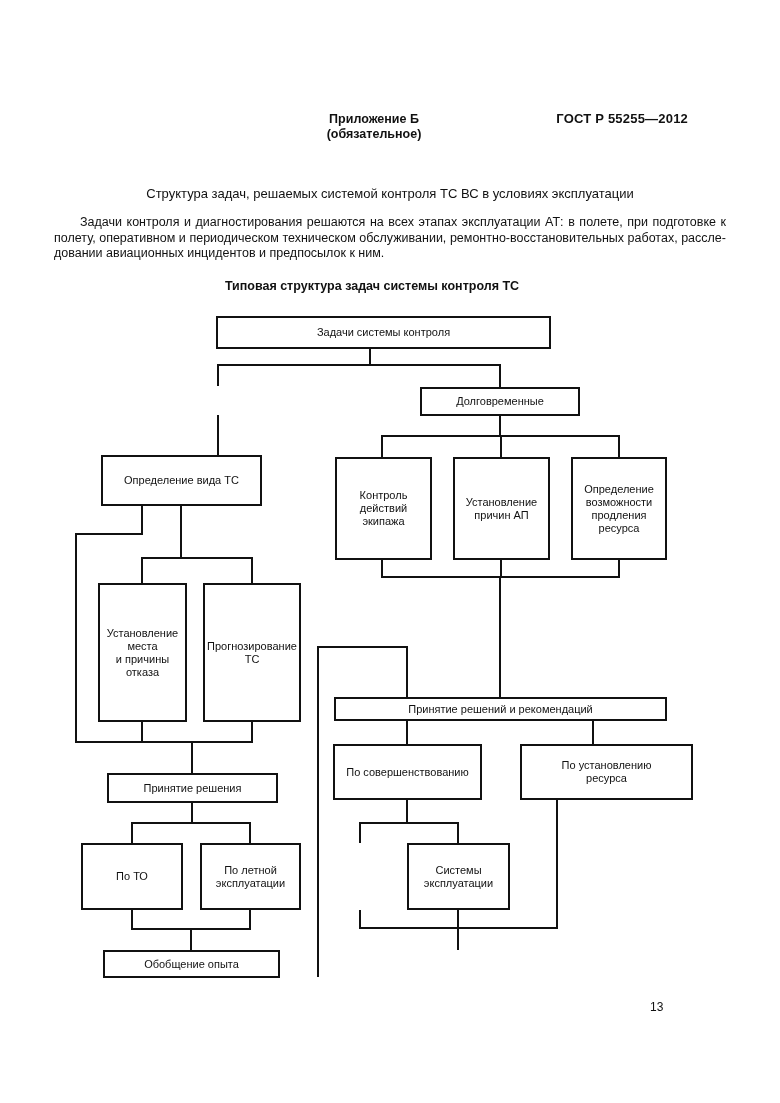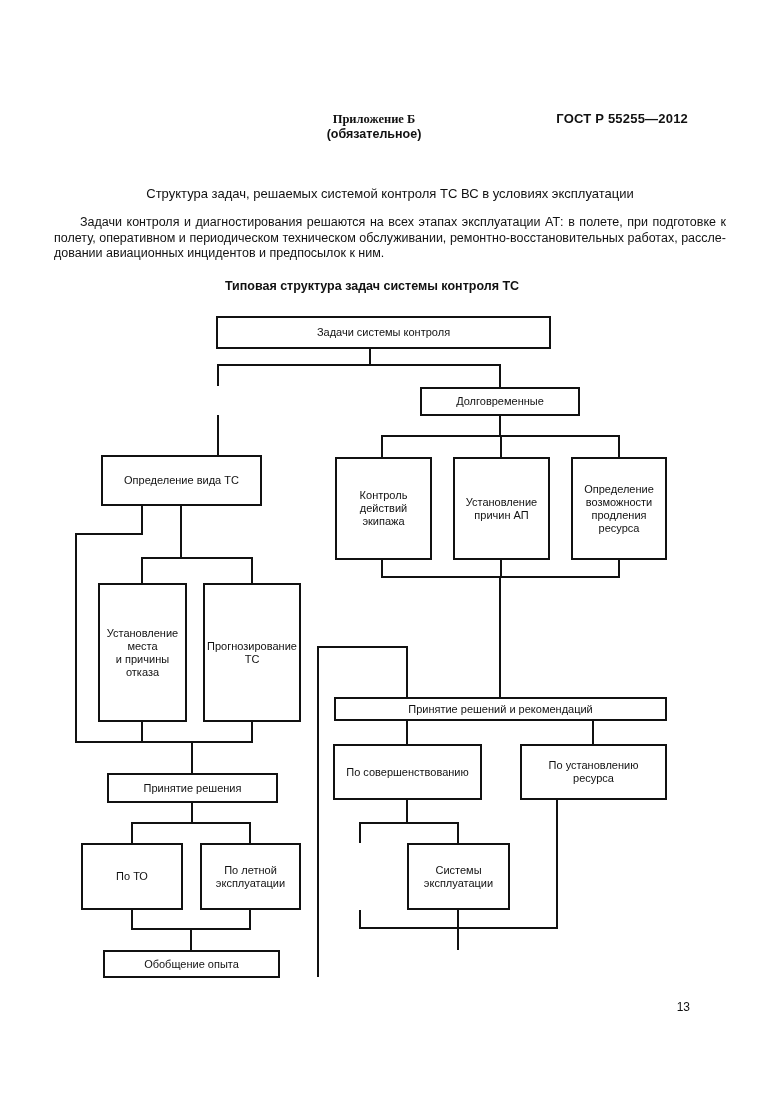--- a/index.html
+++ b/index.html
@@ -9,39 +9,39 @@
     font-family:"Liberation Sans","DejaVu Sans",sans-serif;
     color:#111111;
   }
   .abs { position:absolute; }
   .doc-header {
     top:79px; left:0; width:688px; text-align:right;
     font-size:13px; font-weight:bold; letter-spacing:0.2px;margin-top:32px;
   }
   .appendix-title {
     top:112px; left:0; width:748px; text-align:center;
-    font-size:12.5px; font-weight:bold; line-height:15px;font-family:Liberation Serif, serif;
+    font-size:12.5px; font-weight:bold; line-height:15px;
   }
   .appendix-subtitle {
     top:127px; left:0; width:748px; text-align:center;
     font-size:12.5px; font-weight:bold; line-height:15px;
   }
   .section-title {
     top:186px; left:5px; width:770px; text-align:center;
     font-size:13px; font-weight:normal;
   }
   .paragraph { top:215px; left:54px; width:672px; font-size:12.5px; }
   .para-line { line-height:15.5px; white-space:nowrap; }
   .para-line.fill { white-space:normal; text-align:justify; text-align-last:justify; }
   .para-line.first { text-indent:26px; }
   .diagram-caption {
     top:279px; left:0; width:744px; text-align:center;
     font-size:12.5px; font-weight:bold;
   }
-  .page-number { top:1000px; left:650px; width:40px; text-align:right; font-size:12px; }
+  .page-number { top:1000px; left:650px; width:40px; text-align:left; font-size:12px; }
 
   .diagram { top:0; left:0; width:780px; height:1103px; }
   .node {
     position:absolute; box-sizing:border-box;
     border:2px solid #111111; background:#ffffff;
     display:flex; align-items:center; justify-content:center;
     text-align:center; font-size:11px; line-height:13px;
     white-space:pre-line; padding:0 1px; z-index:2;
   }
   .cline { position:absolute; background:#111111; z-index:1; }
@@ -78,21 +78,21 @@
 продления
 ресурса</div>
     <div class="node" style="left:98px;top:583px;width:89px;height:139px">Установление
 места
 и причины
 отказа</div>
     <div class="node" style="left:203px;top:583px;width:98px;height:139px">Прогнозирование
 ТС</div>
     <div class="node" style="left:334px;top:697px;width:333px;height:24px">Принятие решений и рекомендаций</div>
     <div class="node" style="left:333px;top:744px;width:149px;height:56px">По совершенствованию</div>
-    <div class="node" style="left:520px;top:744px;width:147px;height:56px">По установлению
+    <div class="node" style="left:520px;top:744px;width:173px;height:56px">По установлению
 ресурса</div>
     <div class="node" style="left:107px;top:773px;width:171px;height:30px">Принятие решения</div>
     <div class="node" style="left:81px;top:843px;width:102px;height:67px">По ТО</div>
     <div class="node" style="left:200px;top:843px;width:101px;height:67px">По летной
 эксплуатации</div>
     <div class="node" style="left:407px;top:843px;width:103px;height:67px">Системы
 эксплуатации</div>
     <div class="node" style="left:103px;top:950px;width:177px;height:28px">Обобщение опыта</div>
   <div class="cline" style="left: 369px; top: 345px; width: 2px; height: 20px;"></div>
       <div class="cline" style="left: 217px; top: 364px; width: 284px; height: 2px;"></div>

